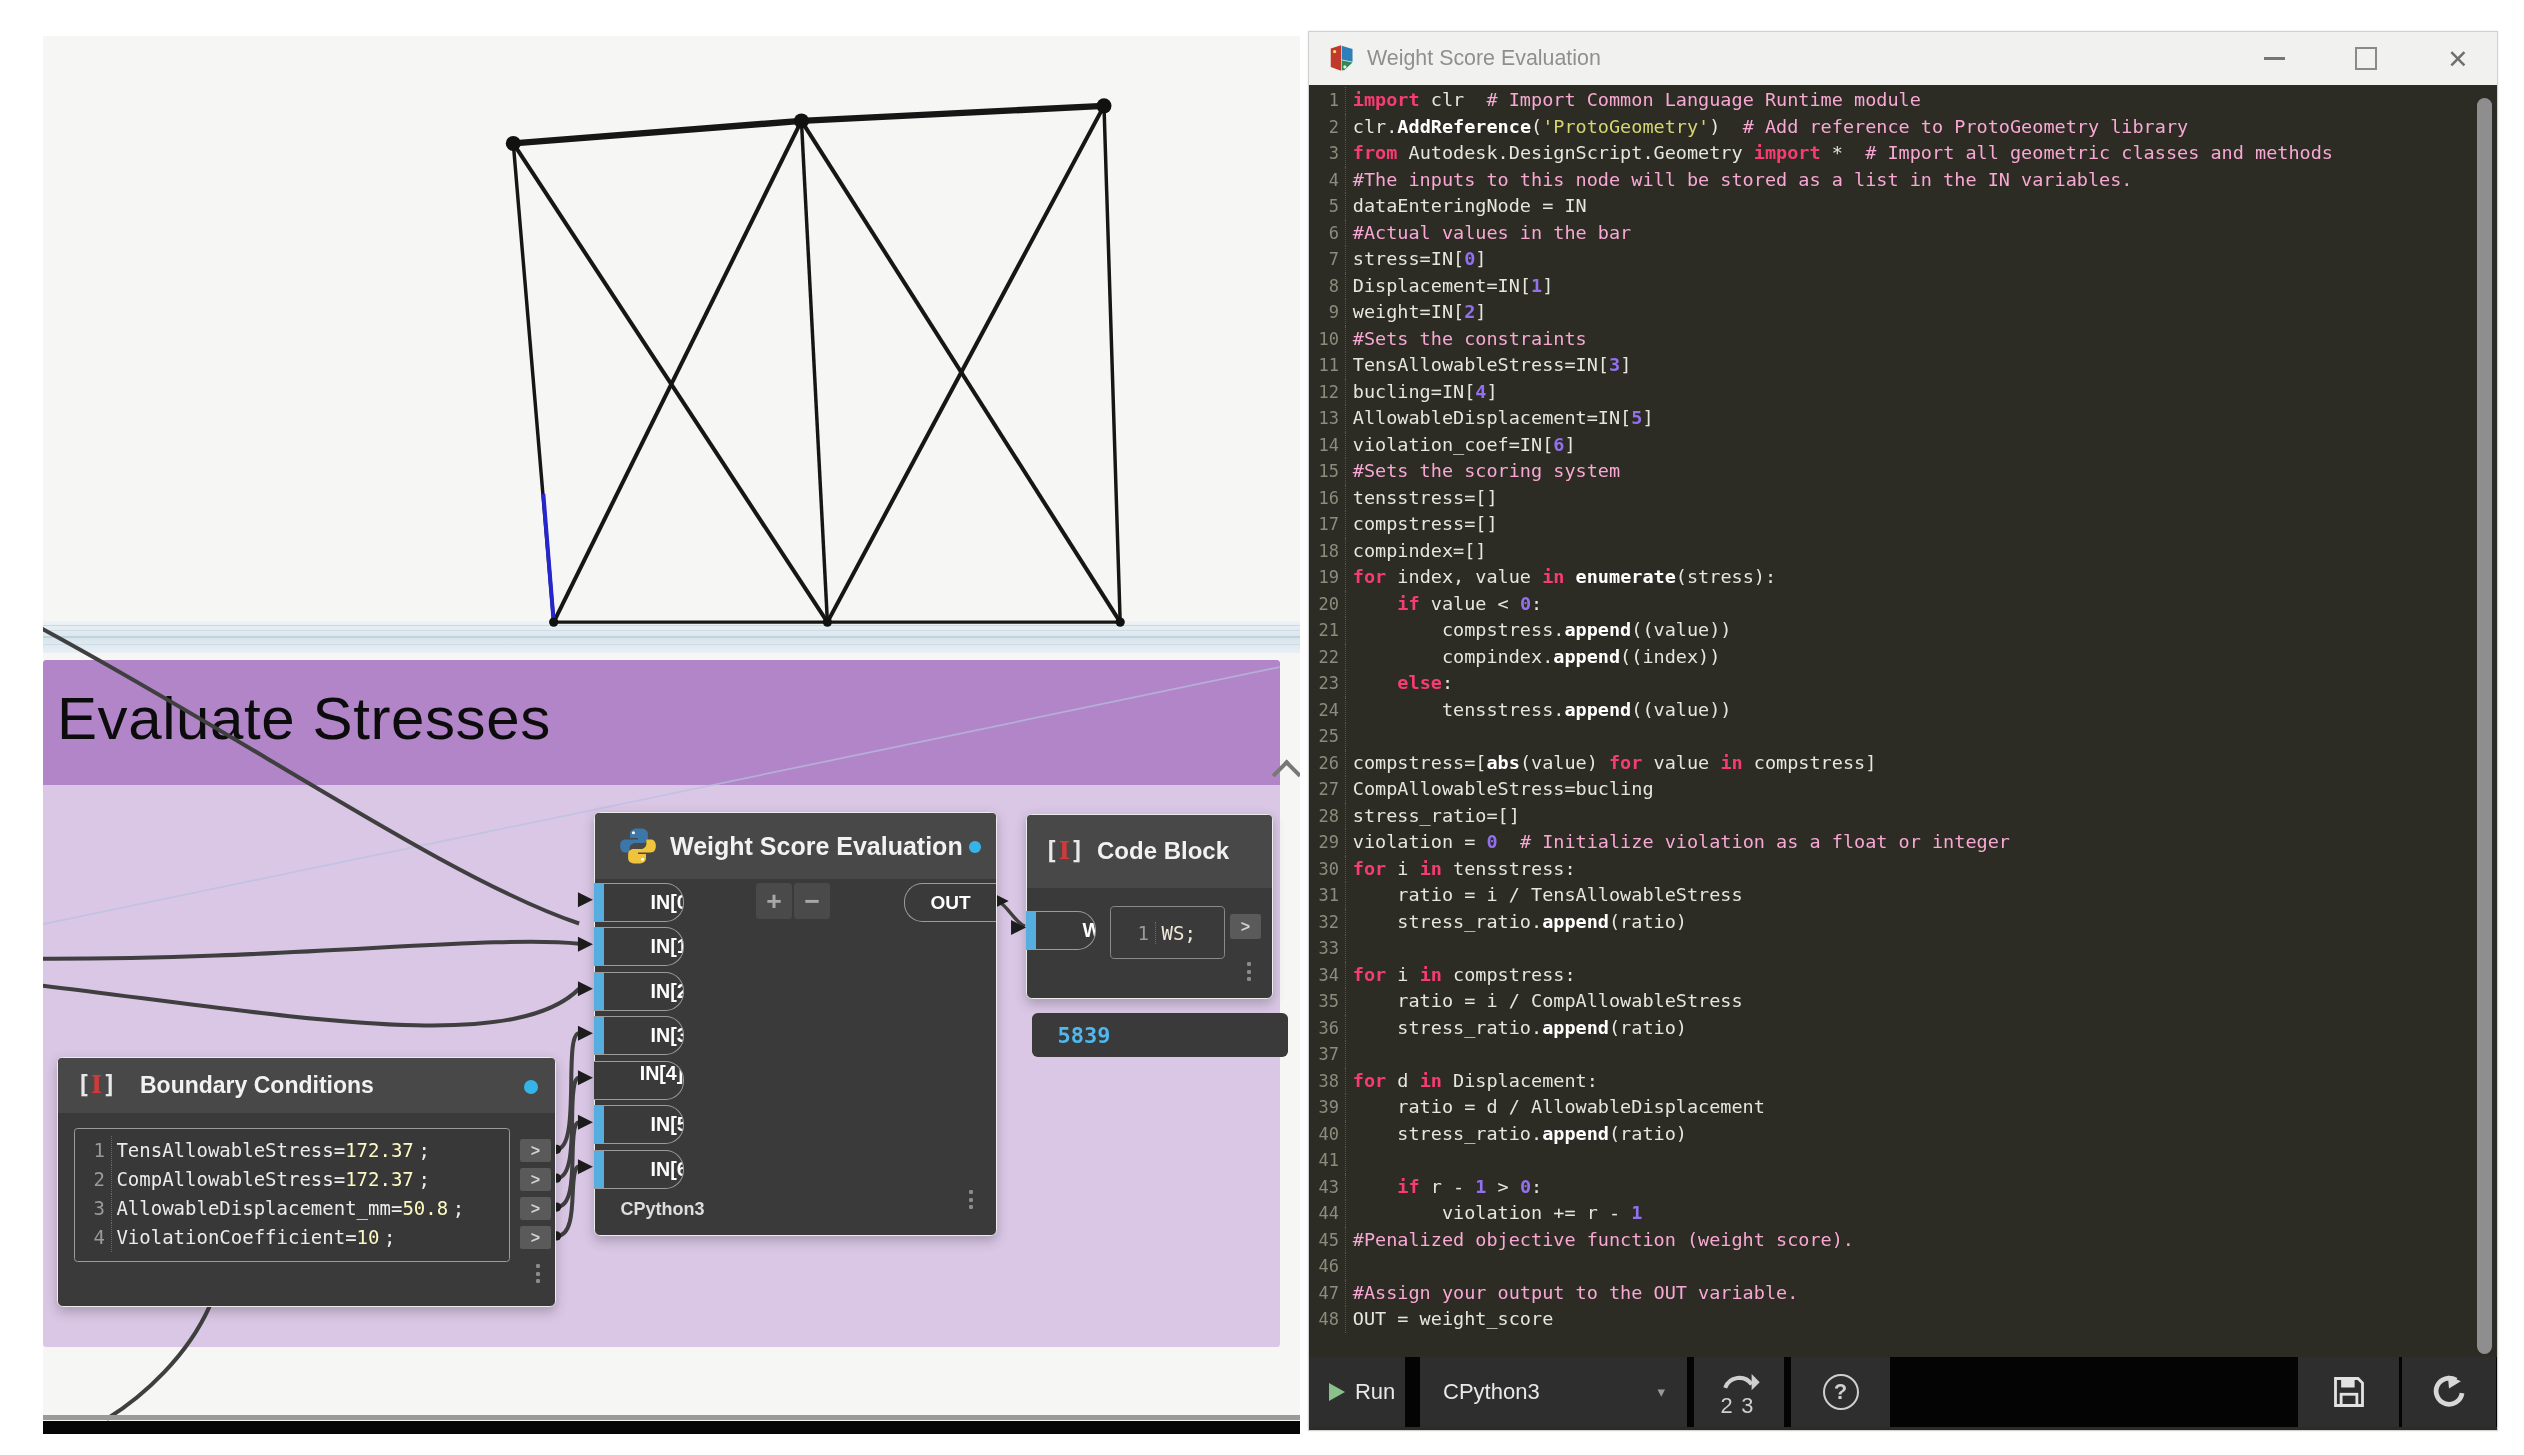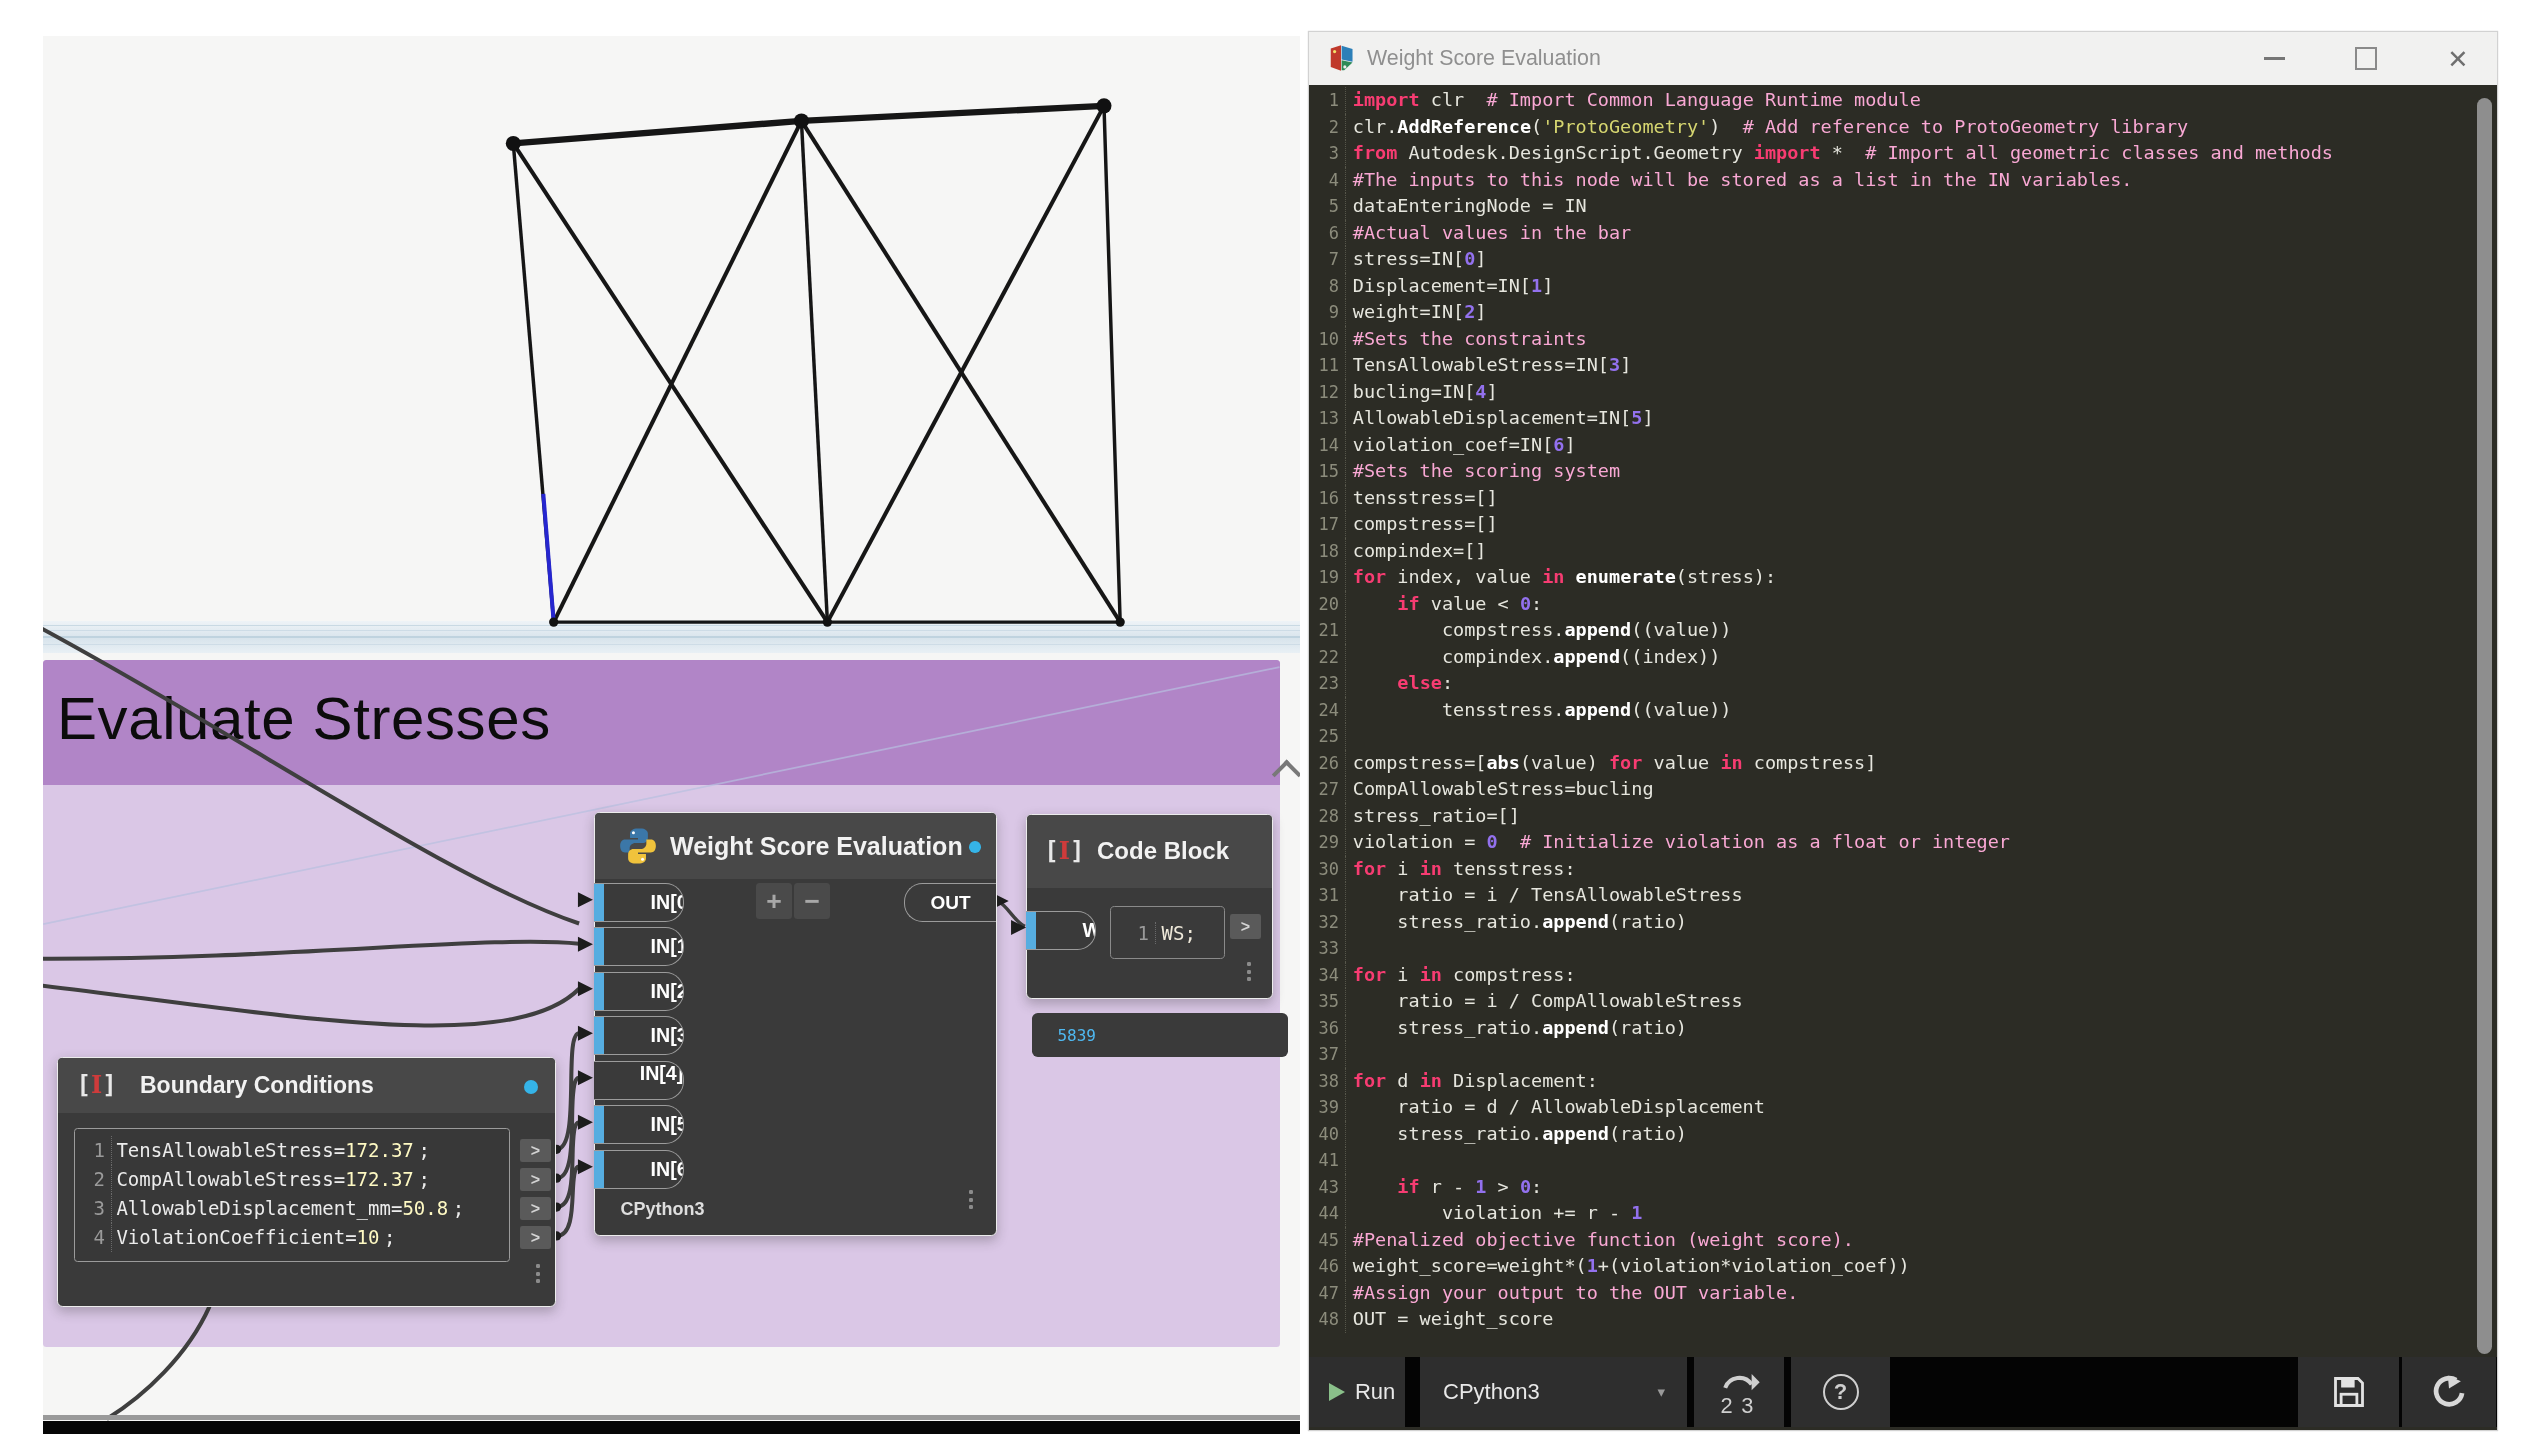--- a/index.html
+++ b/index.html
@@ -51,21 +51,21 @@
   .bc-text{padding-left:4.6px;color:#ececec;}
   .bc-val{color:#fef9c3;}
 
   
   #cb-codebox{position:absolute;left:83px;top:91px;width:113px;height:51px;border:1.2px solid #8a8a8a;
      border-radius:4.6px;display:flex;align-items:center;font-size:19px;}
   #cb-lno{color:#9a9a9a;width:38px;text-align:right;padding-right:5.8px;border-right:1.2px dotted #6a6a6a;}
   #cb-code{color:#efe9da;padding-left:5.8px;}
   #cb-bubble{left:989px;top:977px;width:256px;height:44px;background:#3a3a3a;border-radius:5.8px;
      display:flex;align-items:center;}
-  #cb-bubble span{color:#4fb8f0;font-weight:normal;font-size:16px;margin-left:25.4px;}
+  #cb-bubble span{color:#4fb8f0;font-weight:bold;font-size:22px;margin-left:25.4px;}
 
   
   #window{left:1309px;top:32px;width:1188px;height:1398px;background:#2c2c25;
      box-shadow:0 0 0 1.2px #d2d2d2;}
   #titlebar{left:0;top:0;width:100%;height:53px;background:#f1f1f0;}
   #win-title{position:absolute;left:58px;top:14px;font-size:21.4px;color:#8f8f8f;}
   .winbtn{position:absolute;top:0;width:46px;height:53px;display:flex;align-items:center;justify-content:center;}
   #btn-min i{display:block;width:21px;height:2.3px;background:#767676;}
   #btn-max i{display:block;width:18.5px;height:18.5px;border:2.3px solid #8a8a8a;}
   #btn-close{color:#6f6f6f;font-size:25.4px;}
@@ -338,21 +338,21 @@
         <div class="cl"><span class="ln">35</span><span class="ct"><span class="tk-d">    ratio = i / CompAllowableStress</span></span></div>
         <div class="cl"><span class="ln">36</span><span class="ct"><span class="tk-d">    stress_ratio.</span><span class="tk-f">append</span><span class="tk-d">(ratio)</span></span></div>
         <div class="cl"><span class="ln">37</span><span class="ct"></span></div>
         <div class="cl"><span class="ln">38</span><span class="ct"><span class="tk-k">for</span><span class="tk-d"> d </span><span class="tk-k">in</span><span class="tk-d"> Displacement:</span></span></div>
         <div class="cl"><span class="ln">39</span><span class="ct"><span class="tk-d">    ratio = d / AllowableDisplacement</span></span></div>
         <div class="cl"><span class="ln">40</span><span class="ct"><span class="tk-d">    stress_ratio.</span><span class="tk-f">append</span><span class="tk-d">(ratio)</span></span></div>
         <div class="cl"><span class="ln">41</span><span class="ct"></span></div>
         <div class="cl"><span class="ln">43</span><span class="ct"><span class="tk-d">    </span><span class="tk-k">if</span><span class="tk-d"> r - </span><span class="tk-n">1</span><span class="tk-d"> &gt; </span><span class="tk-n">0</span><span class="tk-d">:</span></span></div>
         <div class="cl"><span class="ln">44</span><span class="ct"><span class="tk-d">        violation += r - </span><span class="tk-n">1</span></span></div>
         <div class="cl"><span class="ln">45</span><span class="ct"><span class="tk-c">#Penalized objective function (weight score).</span></span></div>
-        <div class="cl"><span class="ln">46</span><span class="ct"><span class="tk-d">weight_score=weight*(</span><span class="tk-n">1</span><span class="tk-d">+(violation*violation_coef))</span></span></div>
+        <div class="cl"><span class="ln">46</span></div>
         <div class="cl"><span class="ln">47</span><span class="ct"><span class="tk-c">#Assign your output to the OUT variable.</span></span></div>
         <div class="cl"><span class="ln">48</span><span class="ct"><span class="tk-d">OUT = weight_score</span></span></div>
       </div>
   </div>
   <div id="scrollthumb" class="abs"></div>
 
   <div id="wtoolbar" class="abs">
     <div class="tb" id="tb-run">
       <span id="run-tri"></span>
       <span class="tb-label">Run</span>

